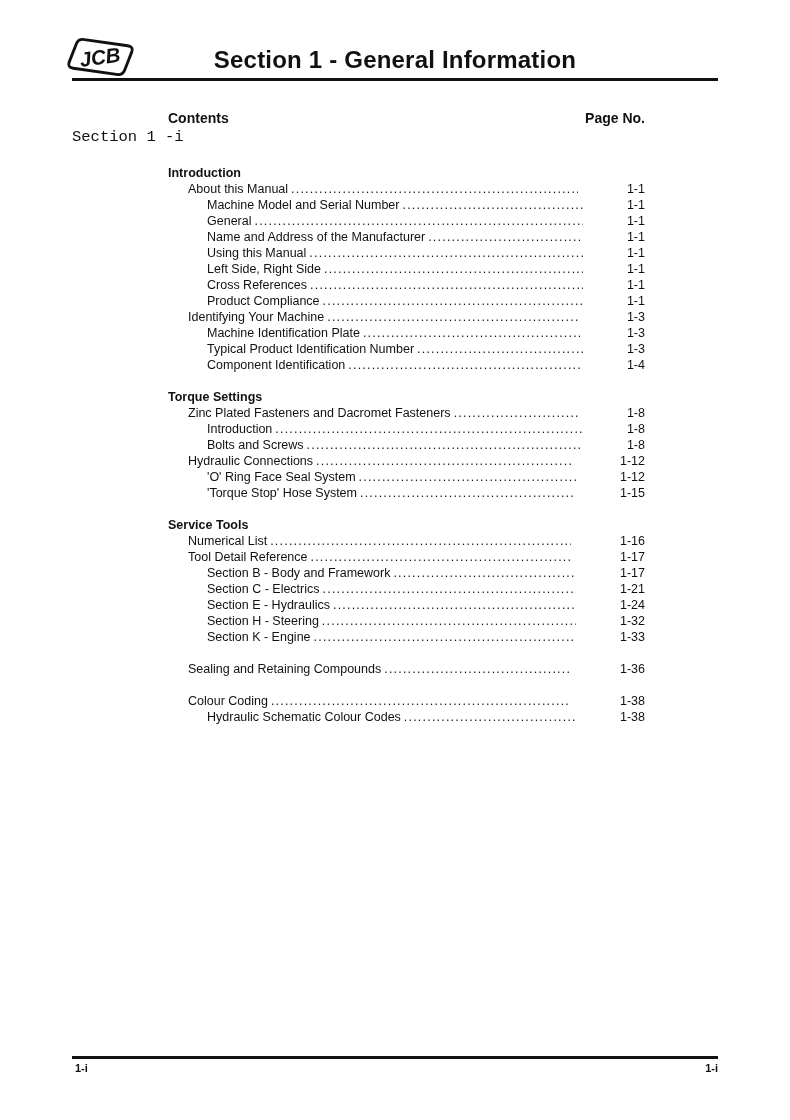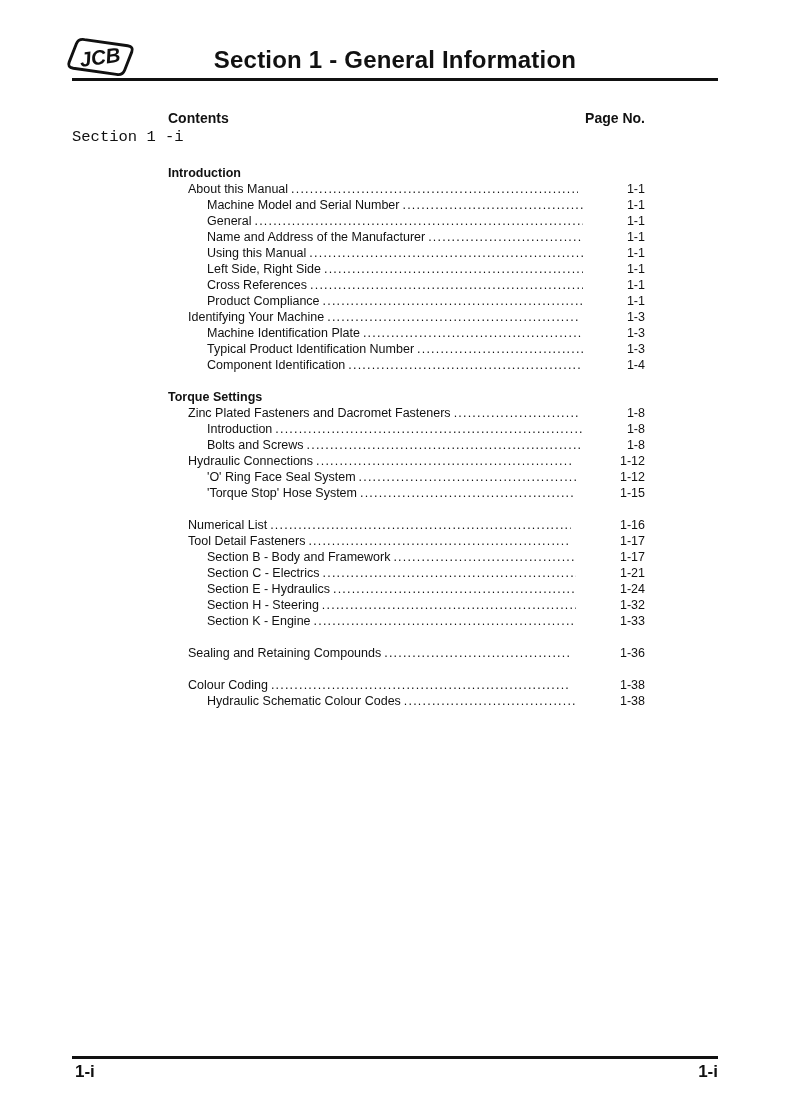--- a/index.html
+++ b/index.html
@@ -54,21 +54,21 @@
   .toc-page { white-space:nowrap;margin-left:43px; }
   .lvl1 .toc-page { padding-left:6px; }
   .lvl2 .toc-page { padding-left:1px; }
   .rule-bottom {
     position:absolute; left:72px; top:1056px;
     width:646px; height:2.5px; background:#111;
   }
   .footer-row {
     position:absolute; left:75px; top:1062px; width:643px;
     display:flex; justify-content:space-between;
-    font-size:17px; font-weight:bold;gap:14px;
+    font-size:11px; font-weight:bold;gap:14px;
   }
 </style>
 </head>
 <body>
 
 <div class="page">
 
   <svg class="logo" viewBox="0 0 76 44" aria-hidden="true">
     <path d="M 22 5 L 64 11 Q 70 12 68 17 L 61 35 Q 59 40 53 39 L 11 33 Q 5 32 7 27 L 14 9 Q 16 4 22 5 Z" fill="#ffffff" stroke="#111111" stroke-width="2.8"></path>
     <text x="17" y="29" transform="rotate(-8 38 22)" font-family="Liberation Sans, sans-serif" font-size="20" font-weight="bold" font-style="italic" fill="#111111">JCB</text>
@@ -176,27 +176,28 @@
           <span class="dots">....................................................................................................................................................................................................................................................................</span>
           <span class="toc-page">1-12</span>
         </div>
         <div class="toc-row lvl2">
           <span class="toc-label">'Torque Stop' Hose System</span>
           <span class="dots">....................................................................................................................................................................................................................................................................</span>
           <span class="toc-page">1-15</span>
         </div>
       </section>
       <section class="toc-section">
+        <div class="toc-heading">Service Tools</div>
         <div class="toc-row lvl1">
           <span class="toc-label">Numerical List</span>
           <span class="dots">....................................................................................................................................................................................................................................................................</span>
           <span class="toc-page">1-16</span>
         </div>
         <div class="toc-row lvl1">
-          <span class="toc-label">Tool Detail Fasteners</span>
+          <span class="toc-label">Tool Detail Reference</span>
           <span class="dots">....................................................................................................................................................................................................................................................................</span>
           <span class="toc-page">1-17</span>
         </div>
         <div class="toc-row lvl2">
           <span class="toc-label">Section B - Body and Framework</span>
           <span class="dots">....................................................................................................................................................................................................................................................................</span>
           <span class="toc-page">1-17</span>
         </div>
         <div class="toc-row lvl2">
           <span class="toc-label">Section C - Electrics</span>

